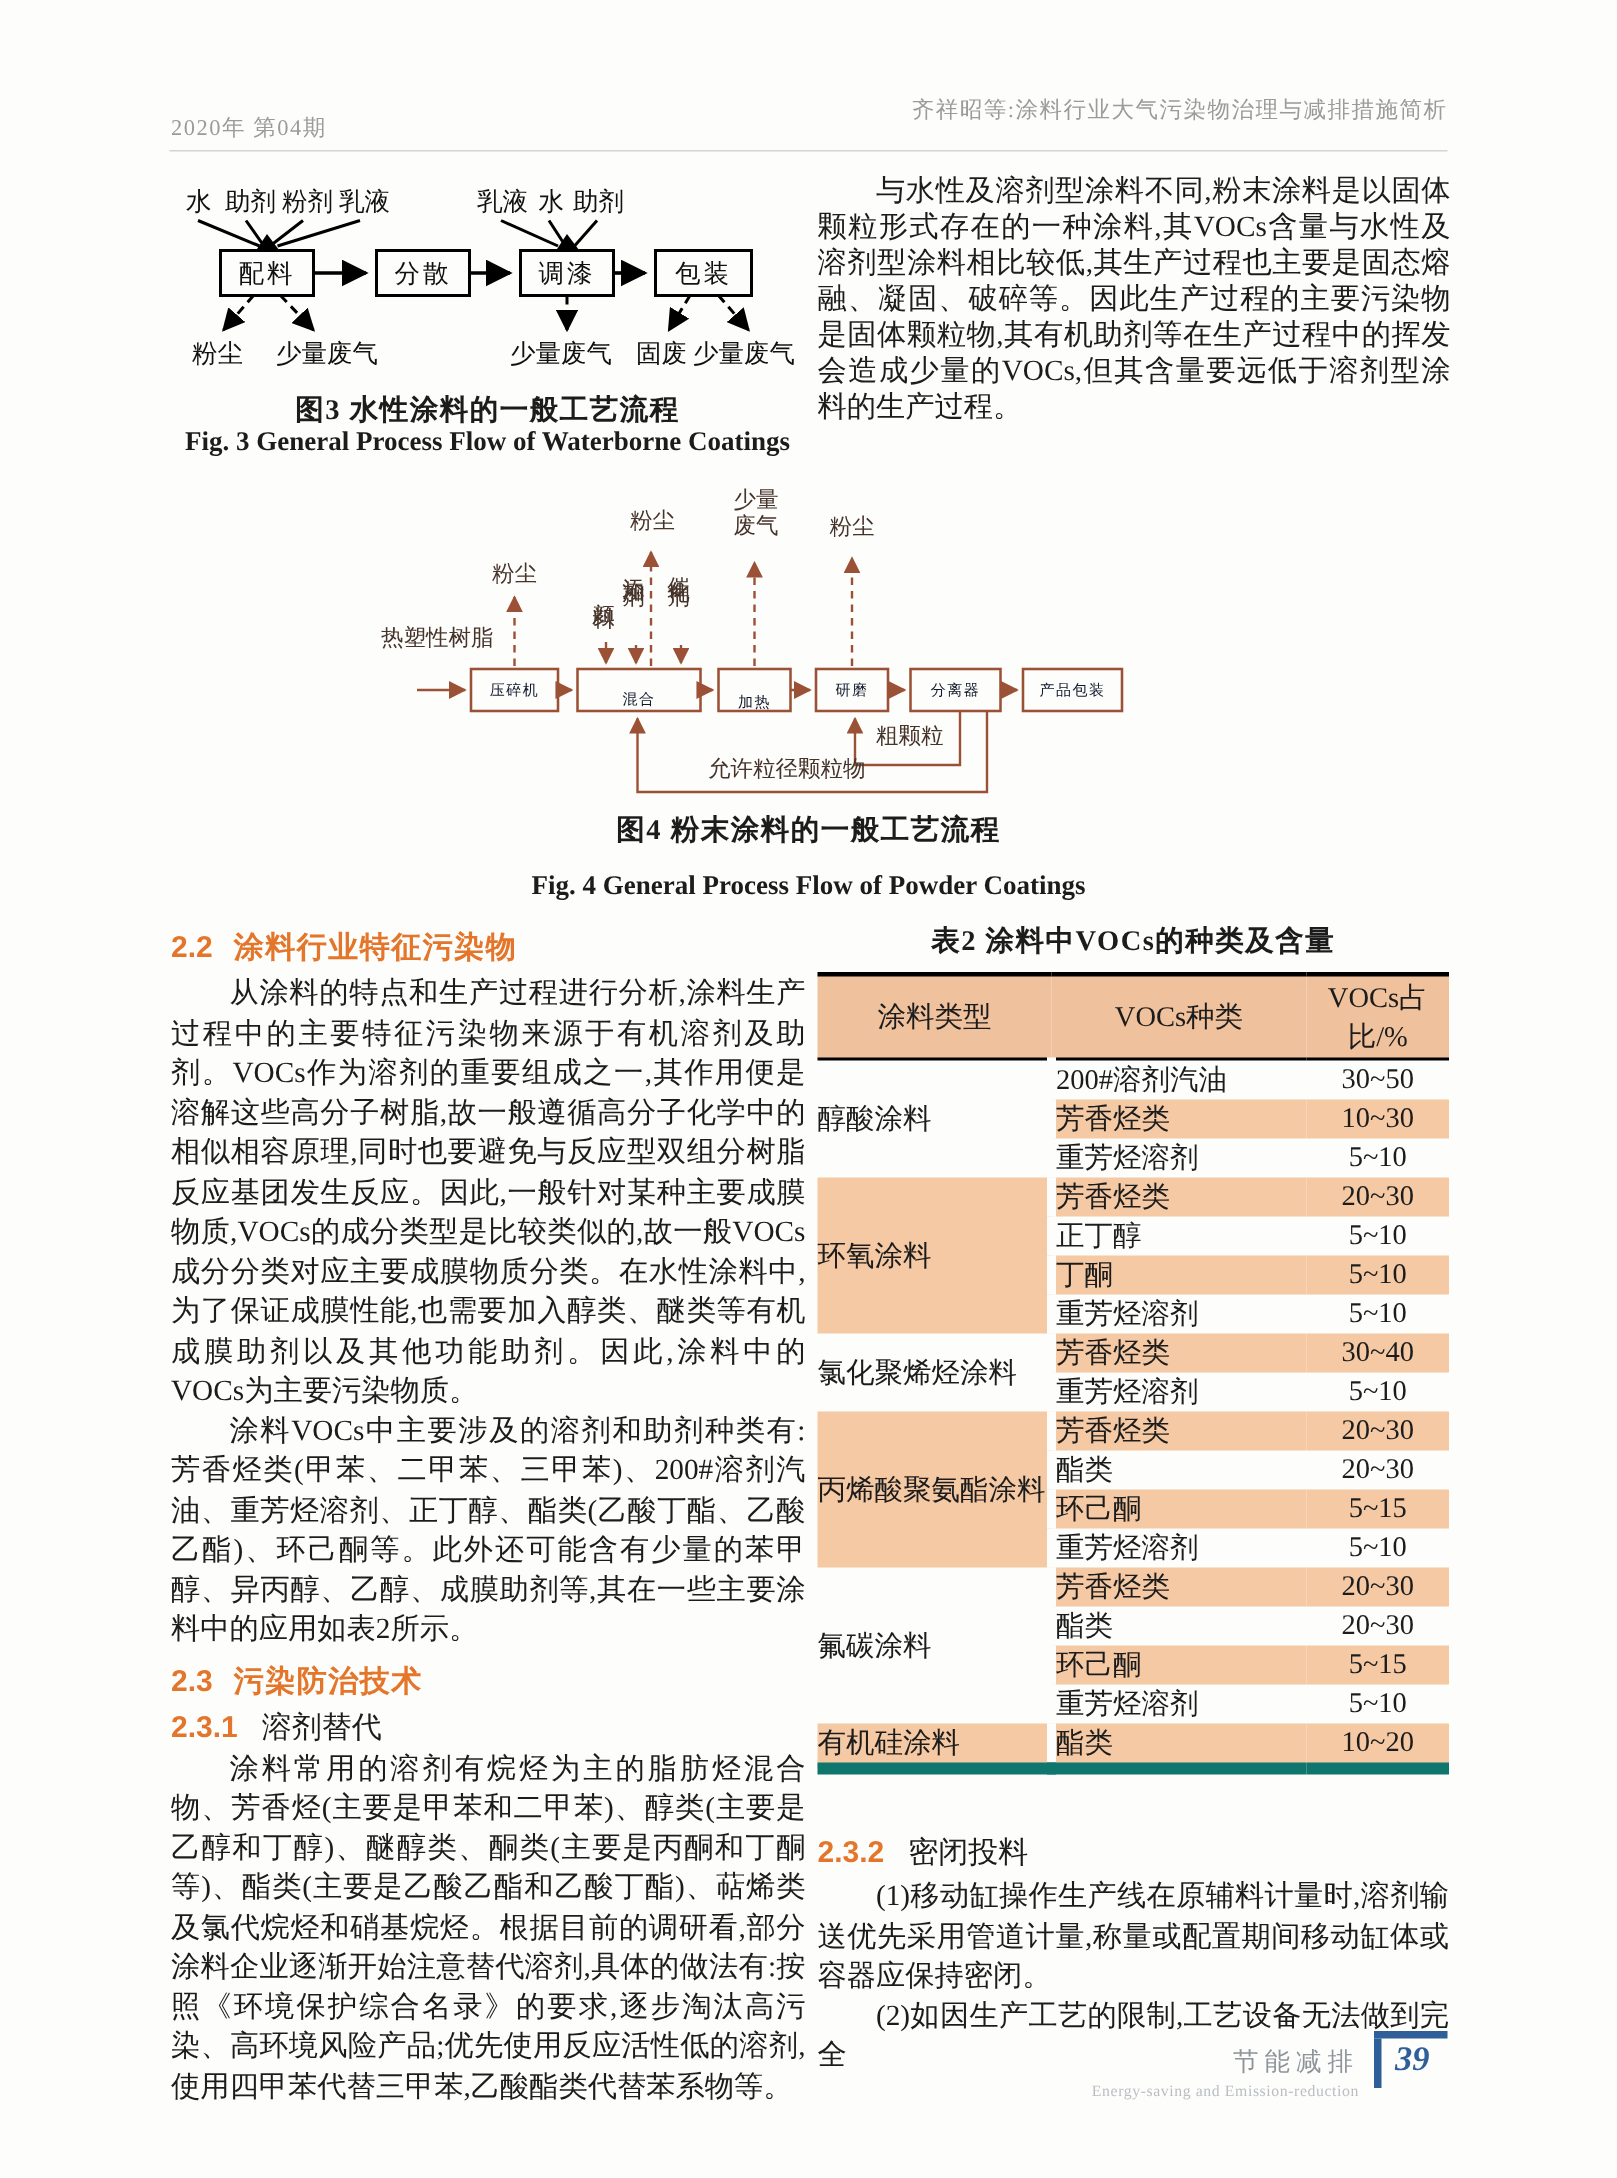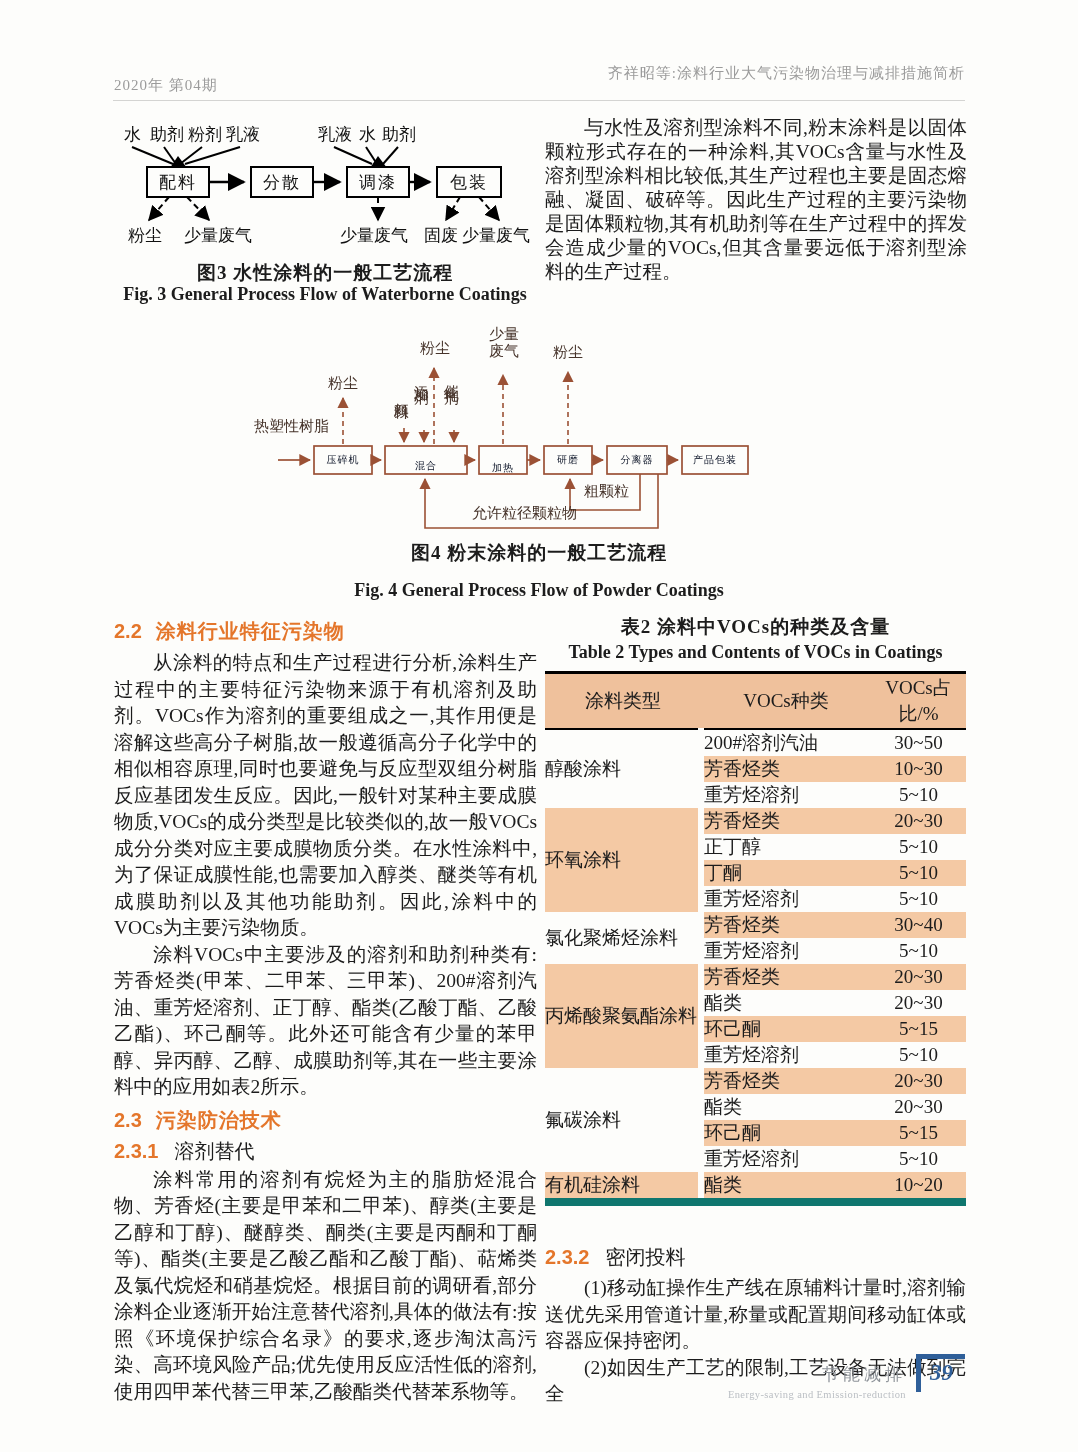--- a/index.html
+++ b/index.html
@@ -188,21 +188,20 @@
       <span>2.3</span><span class="ttl">污染防治技术</span>
     </div>
     <div class="h-sub">
       <span class="num">2.3.1</span><span class="ttl">溶剂替代</span>
     </div>
     <p class="body-p" style="margin-top:2px;">涂料常用的溶剂有烷烃为主的脂肪烃混合物、芳香烃(主要是甲苯和二甲苯)、醇类(主要是乙醇和丁醇)、醚醇类、酮类(主要是丙酮和丁酮等)、酯类(主要是乙酸乙酯和乙酸丁酯)、萜烯类及氯代烷烃和硝基烷烃。根据目前的调研看,部分涂料企业逐渐开始注意替代溶剂,具体的做法有:按照《环境保护综合名录》的要求,逐步淘汰高污染、高环境风险产品;优先使用反应活性低的溶剂,使用四甲苯代替三甲苯,乙酸酯类代替苯系物等。</p>
   </div>
 
   <div class="tblwrap">
     <p class="t-cn">表2  涂料中VOCs的种类及含量</p>
-    <p class="t-en">Table 2  Types and Contents of VOCs in Coatings</p>
     <table class="voc">
       <colgroup>
           <col style="width:156px">
           <col style="width:170px">
           <col style="width:95px">
         </colgroup>
       <thead>
         <tr>
           <th>涂料类型</th>
           <th>VOCs种类</th>

